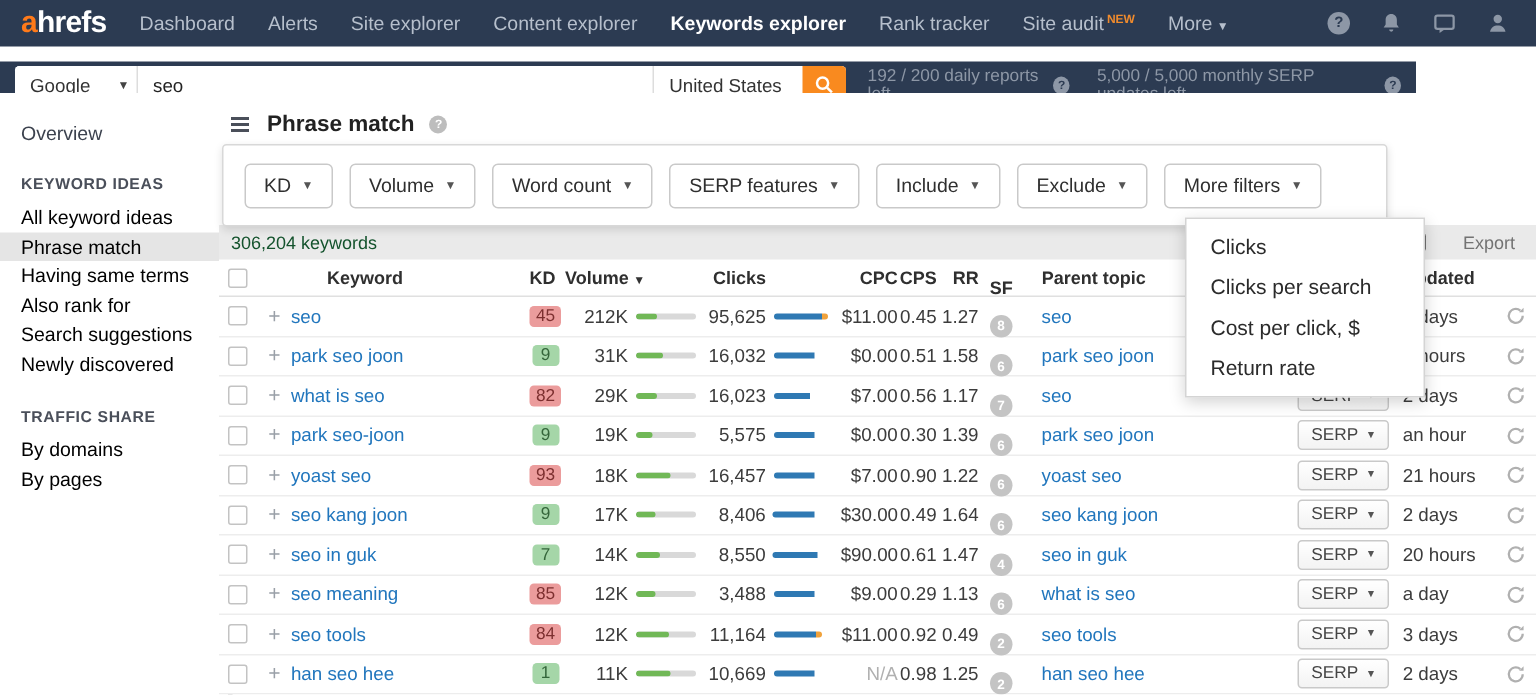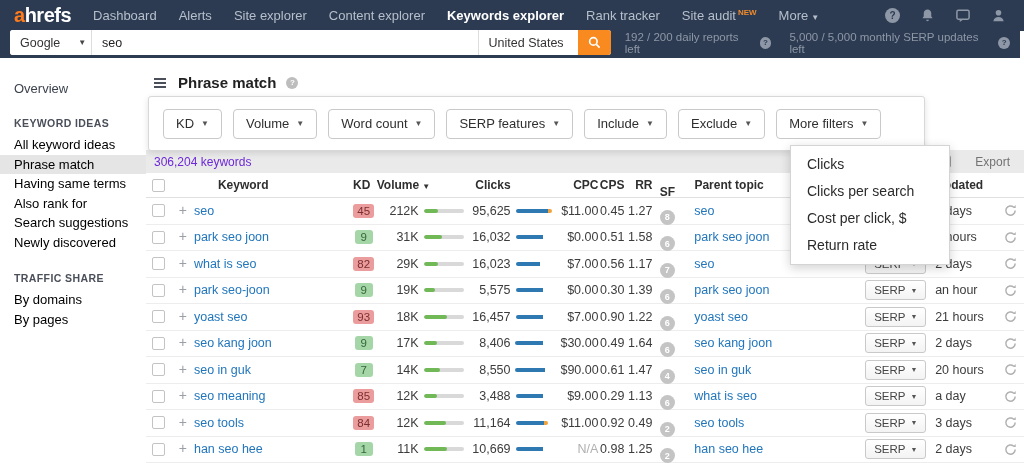--- a/index.html
+++ b/index.html
@@ -20,21 +20,21 @@
   .nav-item{font-size:13px;color:#b6bfcc;cursor:pointer;white-space:nowrap;}
   .nav-item.active{color:#fff;font-weight:bold;}
   .nav-item sup{color:#f08b2d;font-size:8px;font-weight:bold;margin-left:2px;}
   .nav-item .caret{font-size:8px;margin-left:3px;}
   .nav-icons{display:flex;align-items:center;gap:20px;margin-right:4px;}
   .nav-icons svg{display:block;}
   .help-circle{width:15px;height:15px;border-radius:50%;background:#8d97a6;color:var(--navy);
     font-size:10px;font-weight:bold;display:flex;align-items:center;justify-content:center;}
 
   
-  .searchrow{position:absolute;top:27px;left:0;width:1020px;height:31px;background:var(--navy);
+  .searchrow{position:absolute;top:41px;left:0;width:944px;height:31px;background:var(--navy);
     display:flex;align-items:center;padding:0 10px;}
   .searchbox{display:flex;align-items:stretch;height:25px;border-radius:3px;overflow:hidden;background:#fff;}
   .engine-select,.country-select{display:flex;align-items:center;gap:18px;padding:0 8px 0 10px;
     font-size:12.5px;color:#333;background:#fff;cursor:pointer;white-space:nowrap;}
   .engine-select{width:82px;border-right:1px solid #ddd;justify-content:space-between;}
   .country-select{border-left:1px solid #ddd;justify-content:space-between;width:100px;}
   .sel-caret{font-size:8px;color:#444;}
   .query-input{width:395px;border:none;outline:none;font-size:12.5px;color:#222;padding:0 10px;
     font-family:"Liberation Sans","DejaVu Sans",sans-serif;}
   .search-btn{width:34px;background:var(--orange);border:none;display:flex;align-items:center;
@@ -70,21 +70,21 @@
     display:flex;align-items:center;gap:7px;padding:0 12px;font-size:13px;color:#2f2f2f;
     cursor:pointer;white-space:nowrap;}
   .filter-btn .caret{font-size:8px;color:#555;}
 
   .more-menu{position:absolute;top:83px;left:644px;width:160px;background:#fff;
     border:1px solid #d4d4d4;box-shadow:0 3px 10px rgba(0,0,0,0.18);z-index:10;padding:5px 0;}
   .menu-item{font-size:14px;color:#2b2b2b;padding:0 16px;height:27px;line-height:27px;cursor:pointer;}
 
   .count-bar{position:absolute;top:88px;left:0;width:878px;height:23px;background:#eaeaea;
     display:flex;align-items:center;justify-content:space-between;padding:0 14px 0 8px;}
-  .count-text{font-size:12px;color:#6d28d9;}
+  .count-text{font-size:12px;color:#14532d;}
   .export-btn{display:flex;align-items:center;gap:6px;cursor:pointer;}
   .export-label{font-size:12px;color:#737373;margin-left:18px;}
 
   
   .thead{position:absolute;top:111px;left:0;width:878px;height:25px;display:flex;align-items:center;
     border-bottom:1px solid #e0e0e0;font-size:12px;font-weight:bold;color:#2f2f2f;}
   .rows{position:absolute;top:136px;left:0;width:878px;}
   .trow{display:flex;align-items:center;height:26.5px;border-bottom:1px solid #ededed;font-size:12.5px;color:#3c3c3c;}
 
   .c-check{width:26px;display:flex;justify-content:center;}

